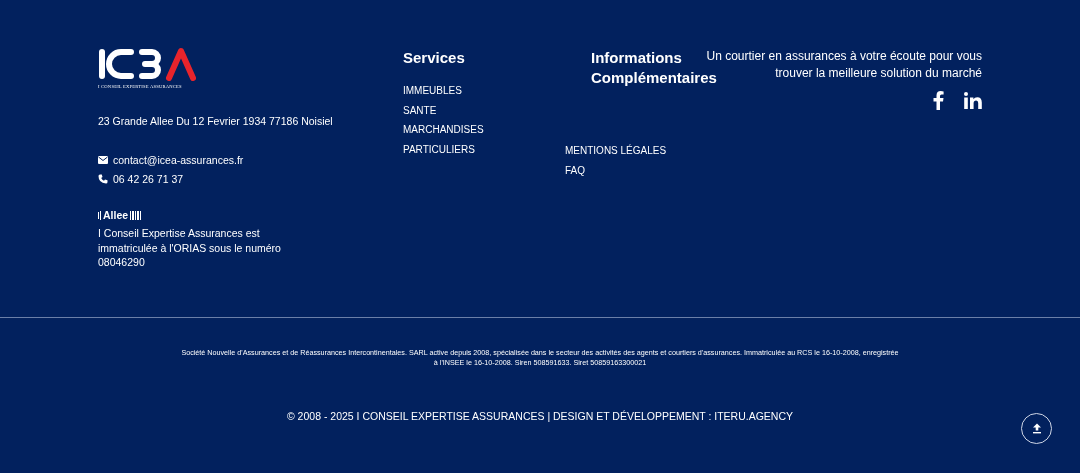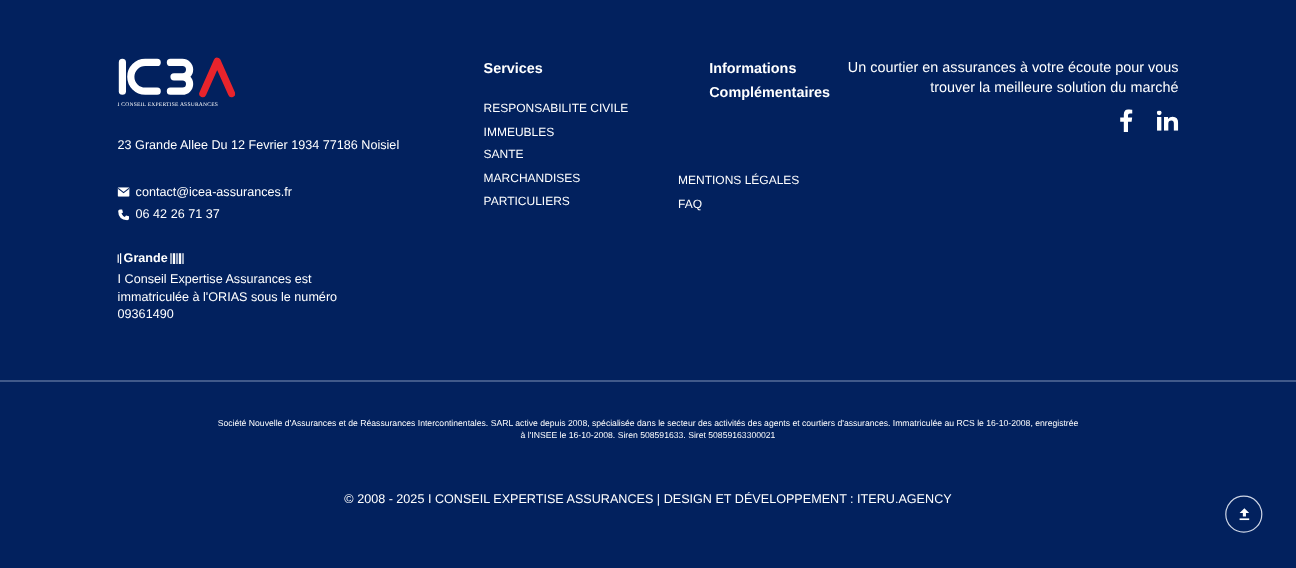--- a/index.html
+++ b/index.html
@@ -27,21 +27,21 @@
     .contact-row.email { top: 154px; align-items: center; }
     .contact-row.phone { top: 173px; }
     .contact-row svg { display: block; }
 
     .orias-logo { position: absolute; left: 98px; top: 209px; font-size: 10.5px; font-weight: bold; display: flex; align-items: center; gap: 2px; }
     .orias-bars { display: inline-flex; gap: 1px; align-items: center; }
     .orias-bars i { display: inline-block; width: 1px; height: 9px; background: #fff; }
     .orias-text { position: absolute; left: 98px; top: 226px; width: 200px; font-size: 10.5px; line-height: 14.7px; }
 
     
-    .col-title { position: absolute; font-size: 12px; font-weight: bold; line-height: 19.5px; }
+    .col-title { position: absolute; font-size: 15px; font-weight: bold; line-height: 19.5px; }
     .services-title { left: 403px; top: 48px; }
     .info-title { left: 565px; top: 48px; margin-left: 26px; }
 
     .link-list { position: absolute; list-style: none; }
     .link-list li { font-size: 10px; height: 19.5px; line-height: 12px; text-transform: uppercase; }
     .services-list { left: 403px; top: 85px; }
     .info-list { left: 565px; top: 104px; margin-top: 41px; }
 
     .tagline { position: absolute; right: 98px; top: 48px; width: 300px; text-align: right; font-size: 12px; line-height: 17px; }
 
@@ -94,34 +94,33 @@
       <path d="M2 0.5 L3.8 0.5 L4.5 3 L3.2 4 Q4.2 6 6 6.8 L7 5.5 L9.5 6.2 L9.5 8 Q9.5 9.5 8 9.5 Q0.5 9 0.5 2 Q0.5 0.5 2 0.5 Z" fill="#fff"></path>
     </svg>
     <span>06 42 26 71 37</span>
   </a>
 
   <div class="orias-logo">
     <span class="orias-bars">
         <i style="height:7px"></i>
         <i></i>
       </span>
-    <span>Grande</span>
+    <span>Allee</span>
     <span class="orias-bars">
         <i></i>
         <i style="width:2px"></i>
         <i></i>
         <i style="width:2px"></i>
         <i></i>
       </span>
   </div>
-  <div class="orias-text">I Conseil Expertise Assurances est immatriculée à l'ORIAS sous le numéro 09361490</div>
+  <div class="orias-text">I Conseil Expertise Assurances est immatriculée à l'ORIAS sous le numéro 08046290</div>
 
   <h3 class="col-title services-title">Services</h3>
   <ul class="link-list services-list">
-    <li><a>RESPONSABILITE CIVILE</a></li>
     <li><a>IMMEUBLES</a></li>
     <li><a>SANTE</a></li>
     <li><a>MARCHANDISES</a></li>
     <li><a>PARTICULIERS</a></li>
   </ul>
 
   <h3 class="col-title info-title" style="width:130px">Informations Complémentaires</h3>
   <ul class="link-list info-list">
     <li><a>MENTIONS LÉGALES</a></li>
     <li><a>FAQ</a></li>

